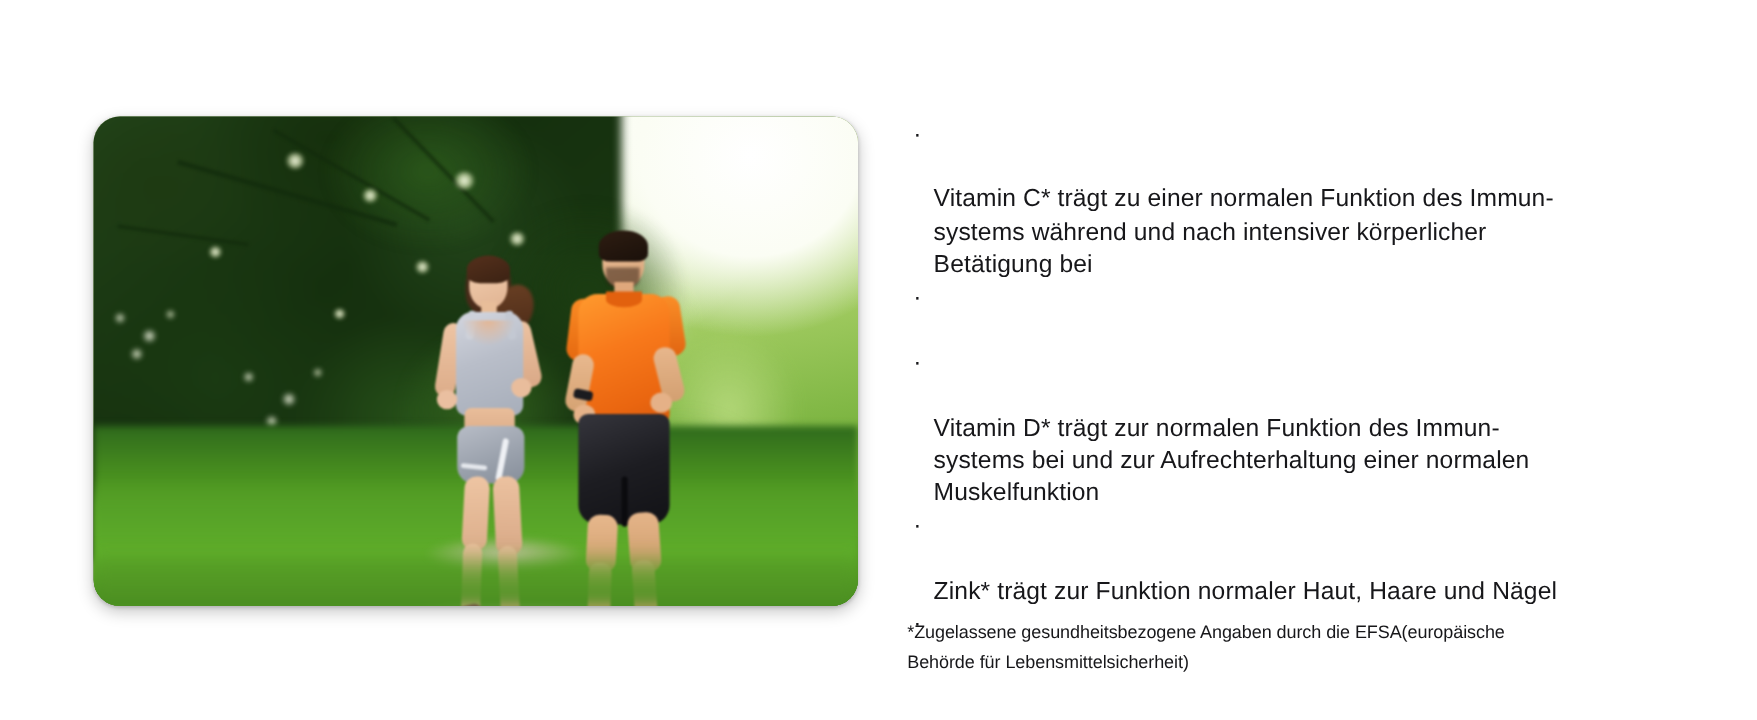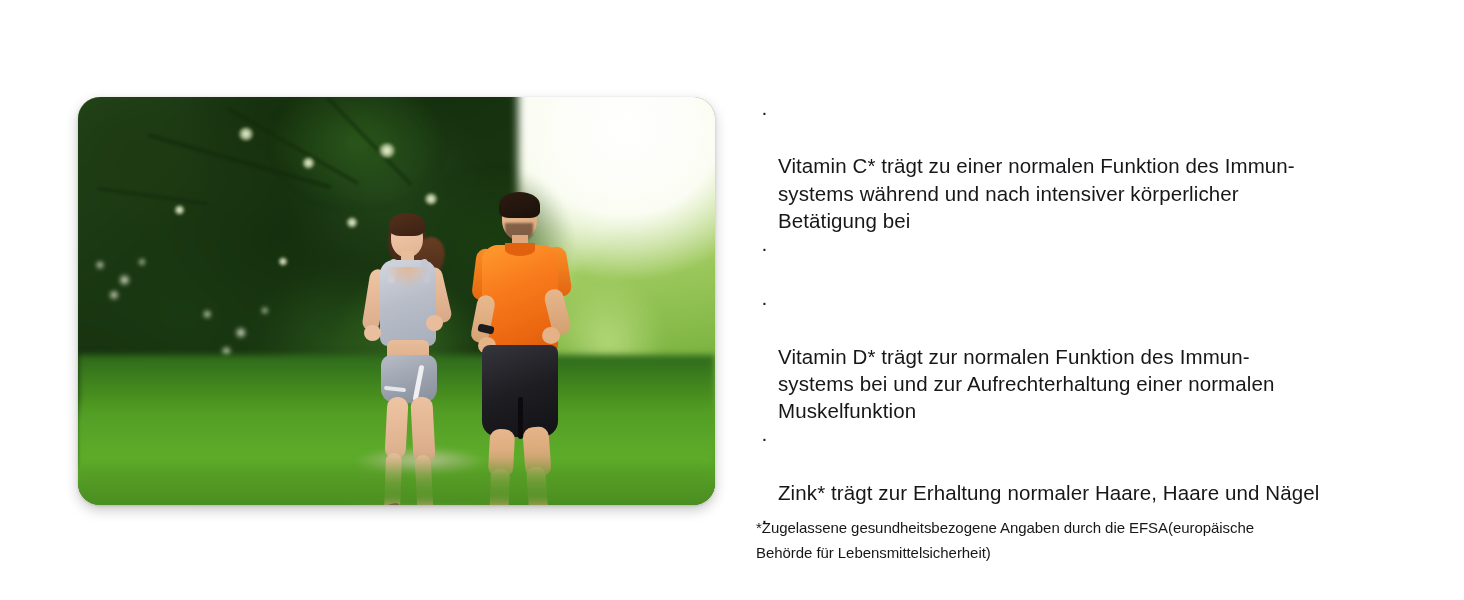--- a/index.html
+++ b/index.html
@@ -384,21 +384,21 @@
       <span class="bullet-dot">·</span>
     </li>
     <li class="bullet-item">
       <span class="bullet-dot">·</span>
       <span>Vitamin D* trägt zur normalen Funktion des Immun-
 systems bei und zur Aufrechterhaltung einer normalen
 Muskelfunktion</span>
     </li>
     <li class="bullet-item">
       <span class="bullet-dot">·</span>
-      <span>Zink* trägt zur Erhaltung normaler Haare, Haare und Nägel</span>
+      <span>Zink* trägt zur Funktion normaler Haut, Haare und Nägel</span>
     </li>
     <li class="bullet-item">
       <span class="bullet-dot">·</span>
       
     </li>
 
   </ul>
 </div>
 
 <div class="footnote">*Zugelassene gesundheitsbezogene Angaben durch die EFSA(europäische

